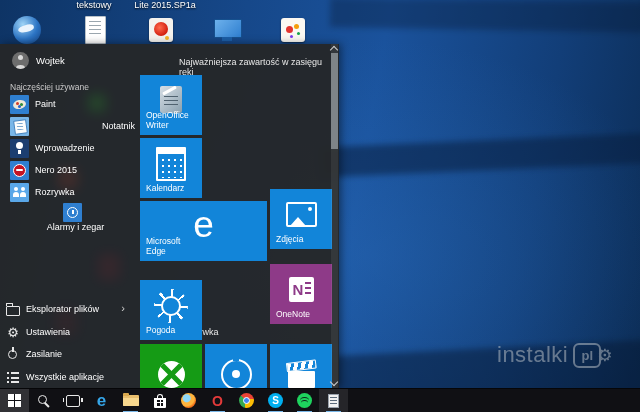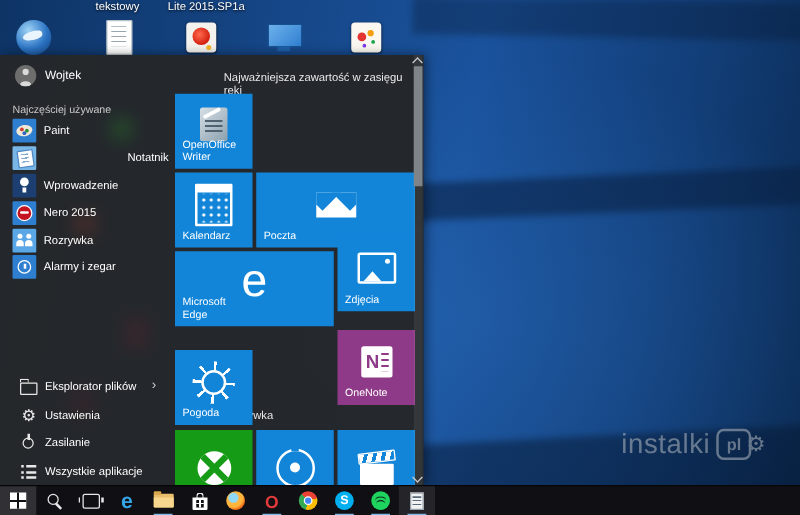--- a/index.html
+++ b/index.html
@@ -83,21 +83,21 @@
   .mi-contacts{background:#5aa7e8;}
   .mi-contacts::before{content:"";position:absolute;left:4px;top:4px;width:4px;height:4px;border-radius:50%;
     background:#fff;box-shadow:7px 0 0 #fff;}
   .mi-contacts::after{content:"";position:absolute;left:3px;top:9px;width:6px;height:5px;border-radius:3px 3px 0 0;
     background:#fff;box-shadow:7px 0 0 #fff;}
   .mi-alarm{background:#2f7fd0;}
   .mi-alarm::before{content:"";position:absolute;left:4px;top:4px;width:11px;height:11px;border-radius:50%;
     border:1.5px solid #fff;box-sizing:border-box;}
   .mi-alarm::after{content:"";position:absolute;left:9px;top:7px;width:1.5px;height:4px;background:#fff;box-shadow:1px 3px 0 -1px #fff;}
 
-  .sys-item{position:absolute;left:0;width:135px;height:16px;display:flex;align-items:center;padding-left:16px;box-sizing:border-box;}
+  .sys-item{position:absolute;left:0;width:135px;height:16px;display:flex;align-items:center;padding-left:6px;box-sizing:border-box;}
   .sys-item .lbl{margin-left:6px;font-size:9px;}
   .sys-ico{width:14px;height:14px;flex:0 0 14px;position:relative;display:flex;align-items:center;justify-content:center;color:#e8e8e8;}
   .sys-explorer::before{content:"";position:absolute;left:0;top:4px;width:12px;height:8px;border:1.2px solid #e8e8e8;border-radius:1px;}
   .sys-explorer::after{content:"";position:absolute;left:0;top:1px;width:5px;height:2px;border:1.2px solid #e8e8e8;border-bottom:none;border-radius:1px 1px 0 0;}
   .sys-gear{font-size:13px;line-height:1;}
   .sys-power::before{content:"";position:absolute;left:2px;top:3px;width:9px;height:9px;border:1.5px solid #e8e8e8;border-radius:50%;box-sizing:border-box;}
   .sys-power::after{content:"";position:absolute;left:6px;top:0;width:1.5px;height:5px;background:#e8e8e8;}
   .sys-apps::before{content:"";position:absolute;left:1px;top:2px;width:12px;height:11px;
     background:
       linear-gradient(#e8e8e8,#e8e8e8) 0 0/2px 2px no-repeat,
@@ -260,21 +260,21 @@
       <span class="lbl">Wprowadzenie</span>
     </div>
     <div class="mu-item" style="top:116px;">
       <span class="mi mi-nero"></span>
       <span class="lbl">Nero 2015</span>
     </div>
     <div class="mu-item" style="top:138px;">
       <span class="mi mi-contacts"></span>
       <span class="lbl">Rozrywka</span>
     </div>
-    <div class="mu-item" style="top:159px;">
+    <div class="mu-item" style="top:159px;flex-direction:column;">
       <span class="mi mi-alarm"></span>
       <span class="lbl">Alarmy i zegar</span>
     </div>
 
     <div class="sys-item" style="top:257px;">
       <span class="sys-ico sys-explorer"></span>
       <span class="lbl">Eksplorator plików</span>
       <span class="chevron">›</span>
     </div>
     <div class="sys-item" style="top:280px;">
@@ -293,24 +293,20 @@
     <div class="sec-header" style="left:144px;top:13px;">Najważniejsza zawartość w zasięgu ręki</div>
     <div class="sec-header" style="left:144px;top:283px;">Rozrywka</div>
 
     <div class="tile" style="left:140px;top:31px;">
       <span class="t-oow"></span>
       <span class="t-lbl">OpenOffice Writer</span>
     </div>
     <div class="tile" style="left:140px;top:94px;">
       <span class="t-cal"></span>
       <span class="t-lbl">Kalendarz</span>
-    </div>
-    <div class="tile tile-wide" style="left:205px;top:94px;">
-      <span class="t-mail"></span>
-      <span class="t-lbl">Poczta</span>
     </div>
     <div class="tile tile-wide" style="left:140px;top:157px;">
       <span class="t-edge-glyph">e</span>
       <span class="t-lbl">Microsoft Edge</span>
     </div>
     <div class="tile" style="left:270px;top:145px;">
       <span class="t-photo"></span>
       <span class="t-lbl">Zdjęcia</span>
     </div>
     <div class="tile" style="left:140px;top:236px;text-decoration:underline;">

